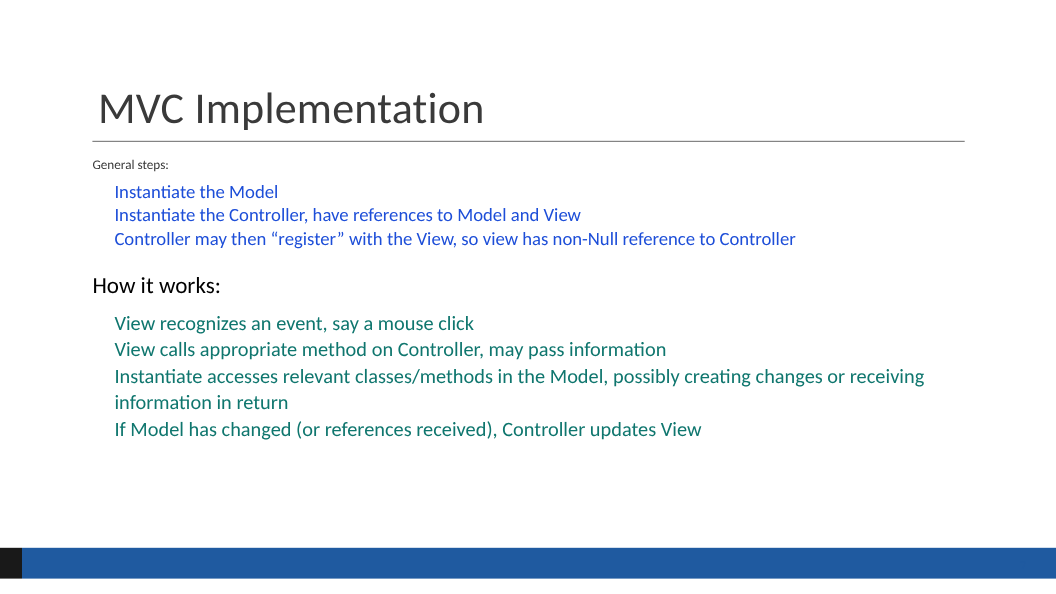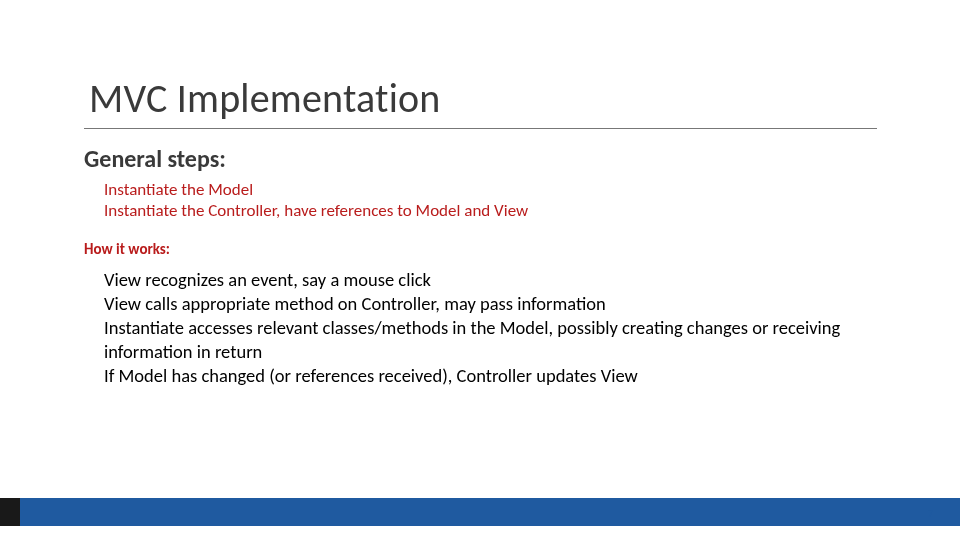--- a/index.html
+++ b/index.html
@@ -36,49 +36,49 @@
     height: 0;
     border-top: 1px solid #777;
   }
   .body {
     position: absolute;
     left: 84px;
     top: 144px;
     width: 800px;
   }
   .section-label {
-    font-size: 24px;
+    font-size: 12px;
     color: #3a3a3a;
     margin-bottom: 6px;
-    font-weight: 700;
+    font-weight: 400;
   }
   .sub-list {
     margin-left: 20px;
     margin-bottom: 18px;
   }
   .sub-list .item {
     font-size: 17px;
     line-height: 1.25;
-    color: #b91c1c;
+    color: #1d4ed8;
     font-weight: 400;
   }
   .section2-label {
-    font-size: 15px;
-    color: #b91c1c;
+    font-size: 21px;
+    color: #000000;
     margin-top: 10px;
     margin-bottom: 10px;
-    font-weight: 700;
+    font-weight: 400;
   }
   .sub-list2 {
     margin-left: 20px;
   }
   .sub-list2 .item {
     font-size: 18.5px;
     line-height: 1.3;
-    color: #000000;
+    color: #0f766e;
     font-weight: 400;
   }
   .footer-bar {
     position: absolute;
     left: 0;
     bottom: 14px;
     width: 960px;
     height: 28px;
   }
   .footer-dark {
@@ -113,20 +113,21 @@
 
   <div class="title">MVC Implementation</div>
   <div class="title-rule"></div>
 
   <div class="body">
 
     <div class="section-label">General steps:</div>
     <div class="sub-list">
       <div class="item">Instantiate the Model</div>
       <div class="item">Instantiate the Controller, have references to Model and View</div>
+      <div class="item">Controller may then “register” with the View, so view has non-Null reference to Controller</div>
     </div>
 
     <div class="section2-label">How it works:</div>
     <div class="sub-list2">
       <div class="item">View recognizes an event, say a mouse click</div>
       <div class="item">View calls appropriate method on Controller, may pass information</div>
       <div class="item">Instantiate accesses relevant classes/methods in the Model, possibly creating changes or receiving information in return</div>
       <div class="item">If Model has changed (or references received), Controller updates View</div>
     </div>
 

